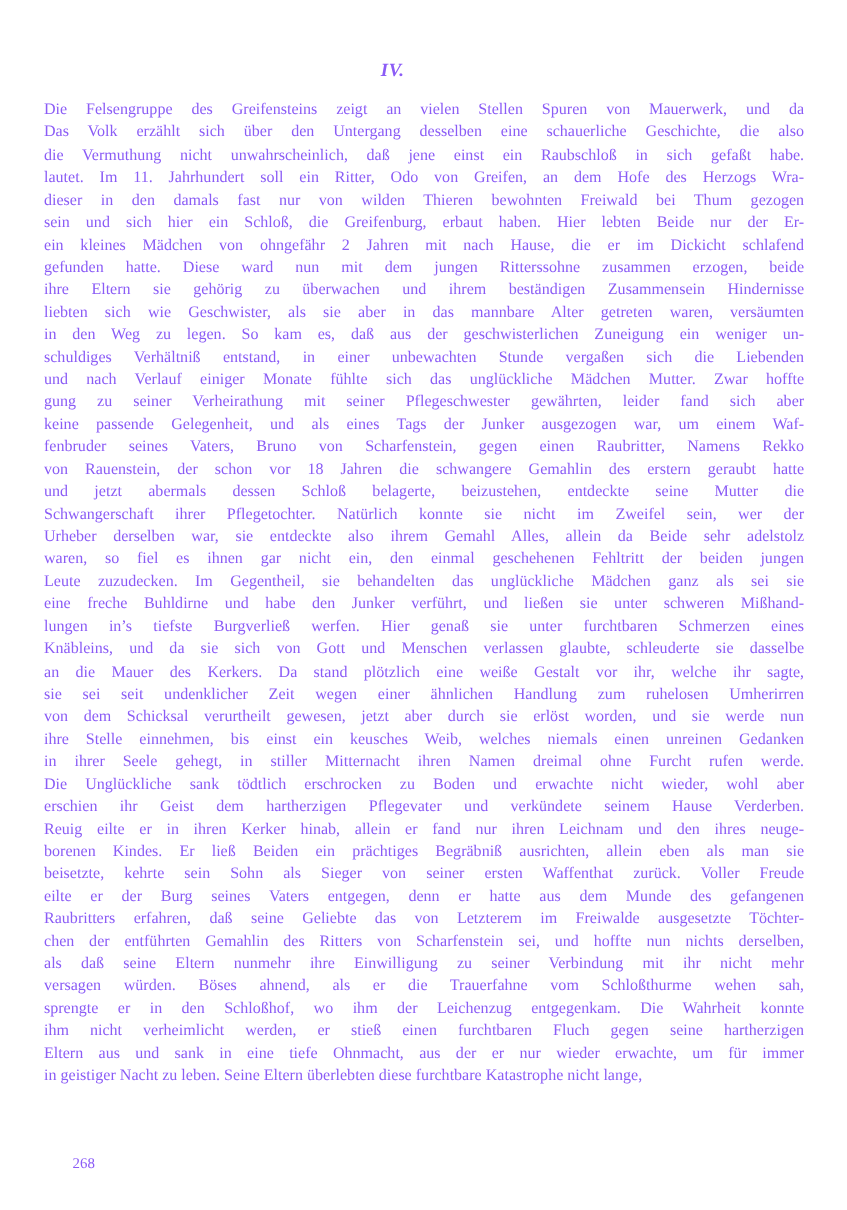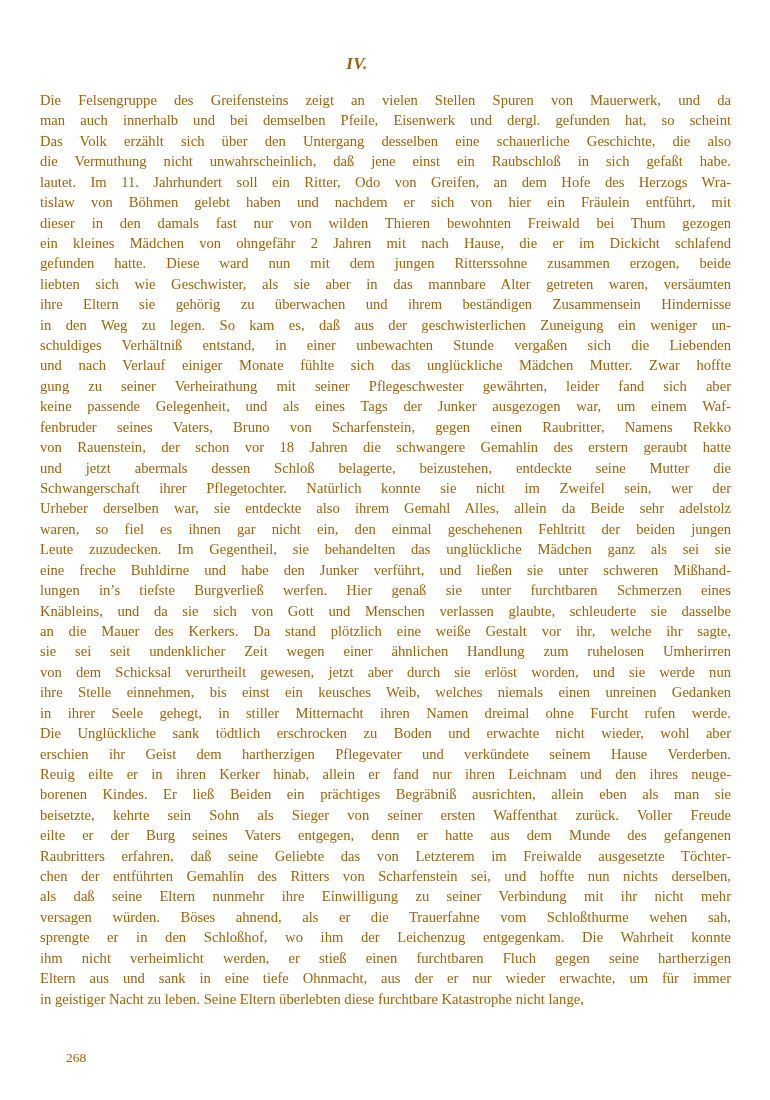--- a/index.html
+++ b/index.html
@@ -6,21 +6,21 @@
     margin: 0;
     padding: 0;
     background: #ffffff;
   }
   .page {
     position: relative;
     width: 770px;
     height: 1100px;
     background: #ffffff;
     font-family: "Liberation Serif", "DejaVu Serif", serif;
-    color: #a16207;
+    color: #8b5cf6;
     overflow: hidden;
   }
   .heading {
     position: absolute;
     top: 54px;
     left: 0;
     width: 770px;
     text-align: center;
     transform: translateX(-28px);
     font-size: 17px;
@@ -54,30 +54,29 @@
   }
 </style>
 </head>
 <body>
 
 <div class="page">
   <div class="heading">IV.</div>
 
   <div class="text-block">
       <div class="text-line">Die Felsengruppe des Greifensteins zeigt an vielen Stellen Spuren von Mauerwerk, und da</div>
-      <div class="text-line">man auch innerhalb und bei demselben Pfeile, Eisenwerk und dergl. gefunden hat, so scheint</div>
       <div class="text-line">Das Volk erzählt sich über den Untergang desselben eine schauerliche Geschichte, die also</div>
       <div class="text-line">die Vermuthung nicht unwahrscheinlich, daß jene einst ein Raubschloß in sich gefaßt habe.</div>
       <div class="text-line">lautet. Im 11. Jahrhundert soll ein Ritter, Odo von Greifen, an dem Hofe des Herzogs Wra-</div>
-      <div class="text-line">tislaw von Böhmen gelebt haben und nachdem er sich von hier ein Fräulein entführt, mit</div>
       <div class="text-line">dieser in den damals fast nur von wilden Thieren bewohnten Freiwald bei Thum gezogen</div>
+      <div class="text-line">sein und sich hier ein Schloß, die Greifenburg, erbaut haben. Hier lebten Beide nur der Er-</div>
       <div class="text-line">ein kleines Mädchen von ohngefähr 2 Jahren mit nach Hause, die er im Dickicht schlafend</div>
       <div class="text-line">gefunden hatte. Diese ward nun mit dem jungen Ritterssohne zusammen erzogen, beide</div>
+      <div class="text-line">ihre Eltern sie gehörig zu überwachen und ihrem beständigen Zusammensein Hindernisse</div>
       <div class="text-line">liebten sich wie Geschwister, als sie aber in das mannbare Alter getreten waren, versäumten</div>
-      <div class="text-line">ihre Eltern sie gehörig zu überwachen und ihrem beständigen Zusammensein Hindernisse</div>
       <div class="text-line">in den Weg zu legen. So kam es, daß aus der geschwisterlichen Zuneigung ein weniger un-</div>
       <div class="text-line">schuldiges Verhältniß entstand, in einer unbewachten Stunde vergaßen sich die Liebenden</div>
       <div class="text-line">und nach Verlauf einiger Monate fühlte sich das unglückliche Mädchen Mutter. Zwar hoffte</div>
       <div class="text-line">gung zu seiner Verheirathung mit seiner Pflegeschwester gewährten, leider fand sich aber</div>
       <div class="text-line">keine passende Gelegenheit, und als eines Tags der Junker ausgezogen war, um einem Waf-</div>
       <div class="text-line">fenbruder seines Vaters, Bruno von Scharfenstein, gegen einen Raubritter, Namens Rekko</div>
       <div class="text-line">von Rauenstein, der schon vor 18 Jahren die schwangere Gemahlin des erstern geraubt hatte</div>
       <div class="text-line">und jetzt abermals dessen Schloß belagerte, beizustehen, entdeckte seine Mutter die</div>
       <div class="text-line">Schwangerschaft ihrer Pflegetochter. Natürlich konnte sie nicht im Zweifel sein, wer der</div>
       <div class="text-line">Urheber derselben war, sie entdeckte also ihrem Gemahl Alles, allein da Beide sehr adelstolz</div>

